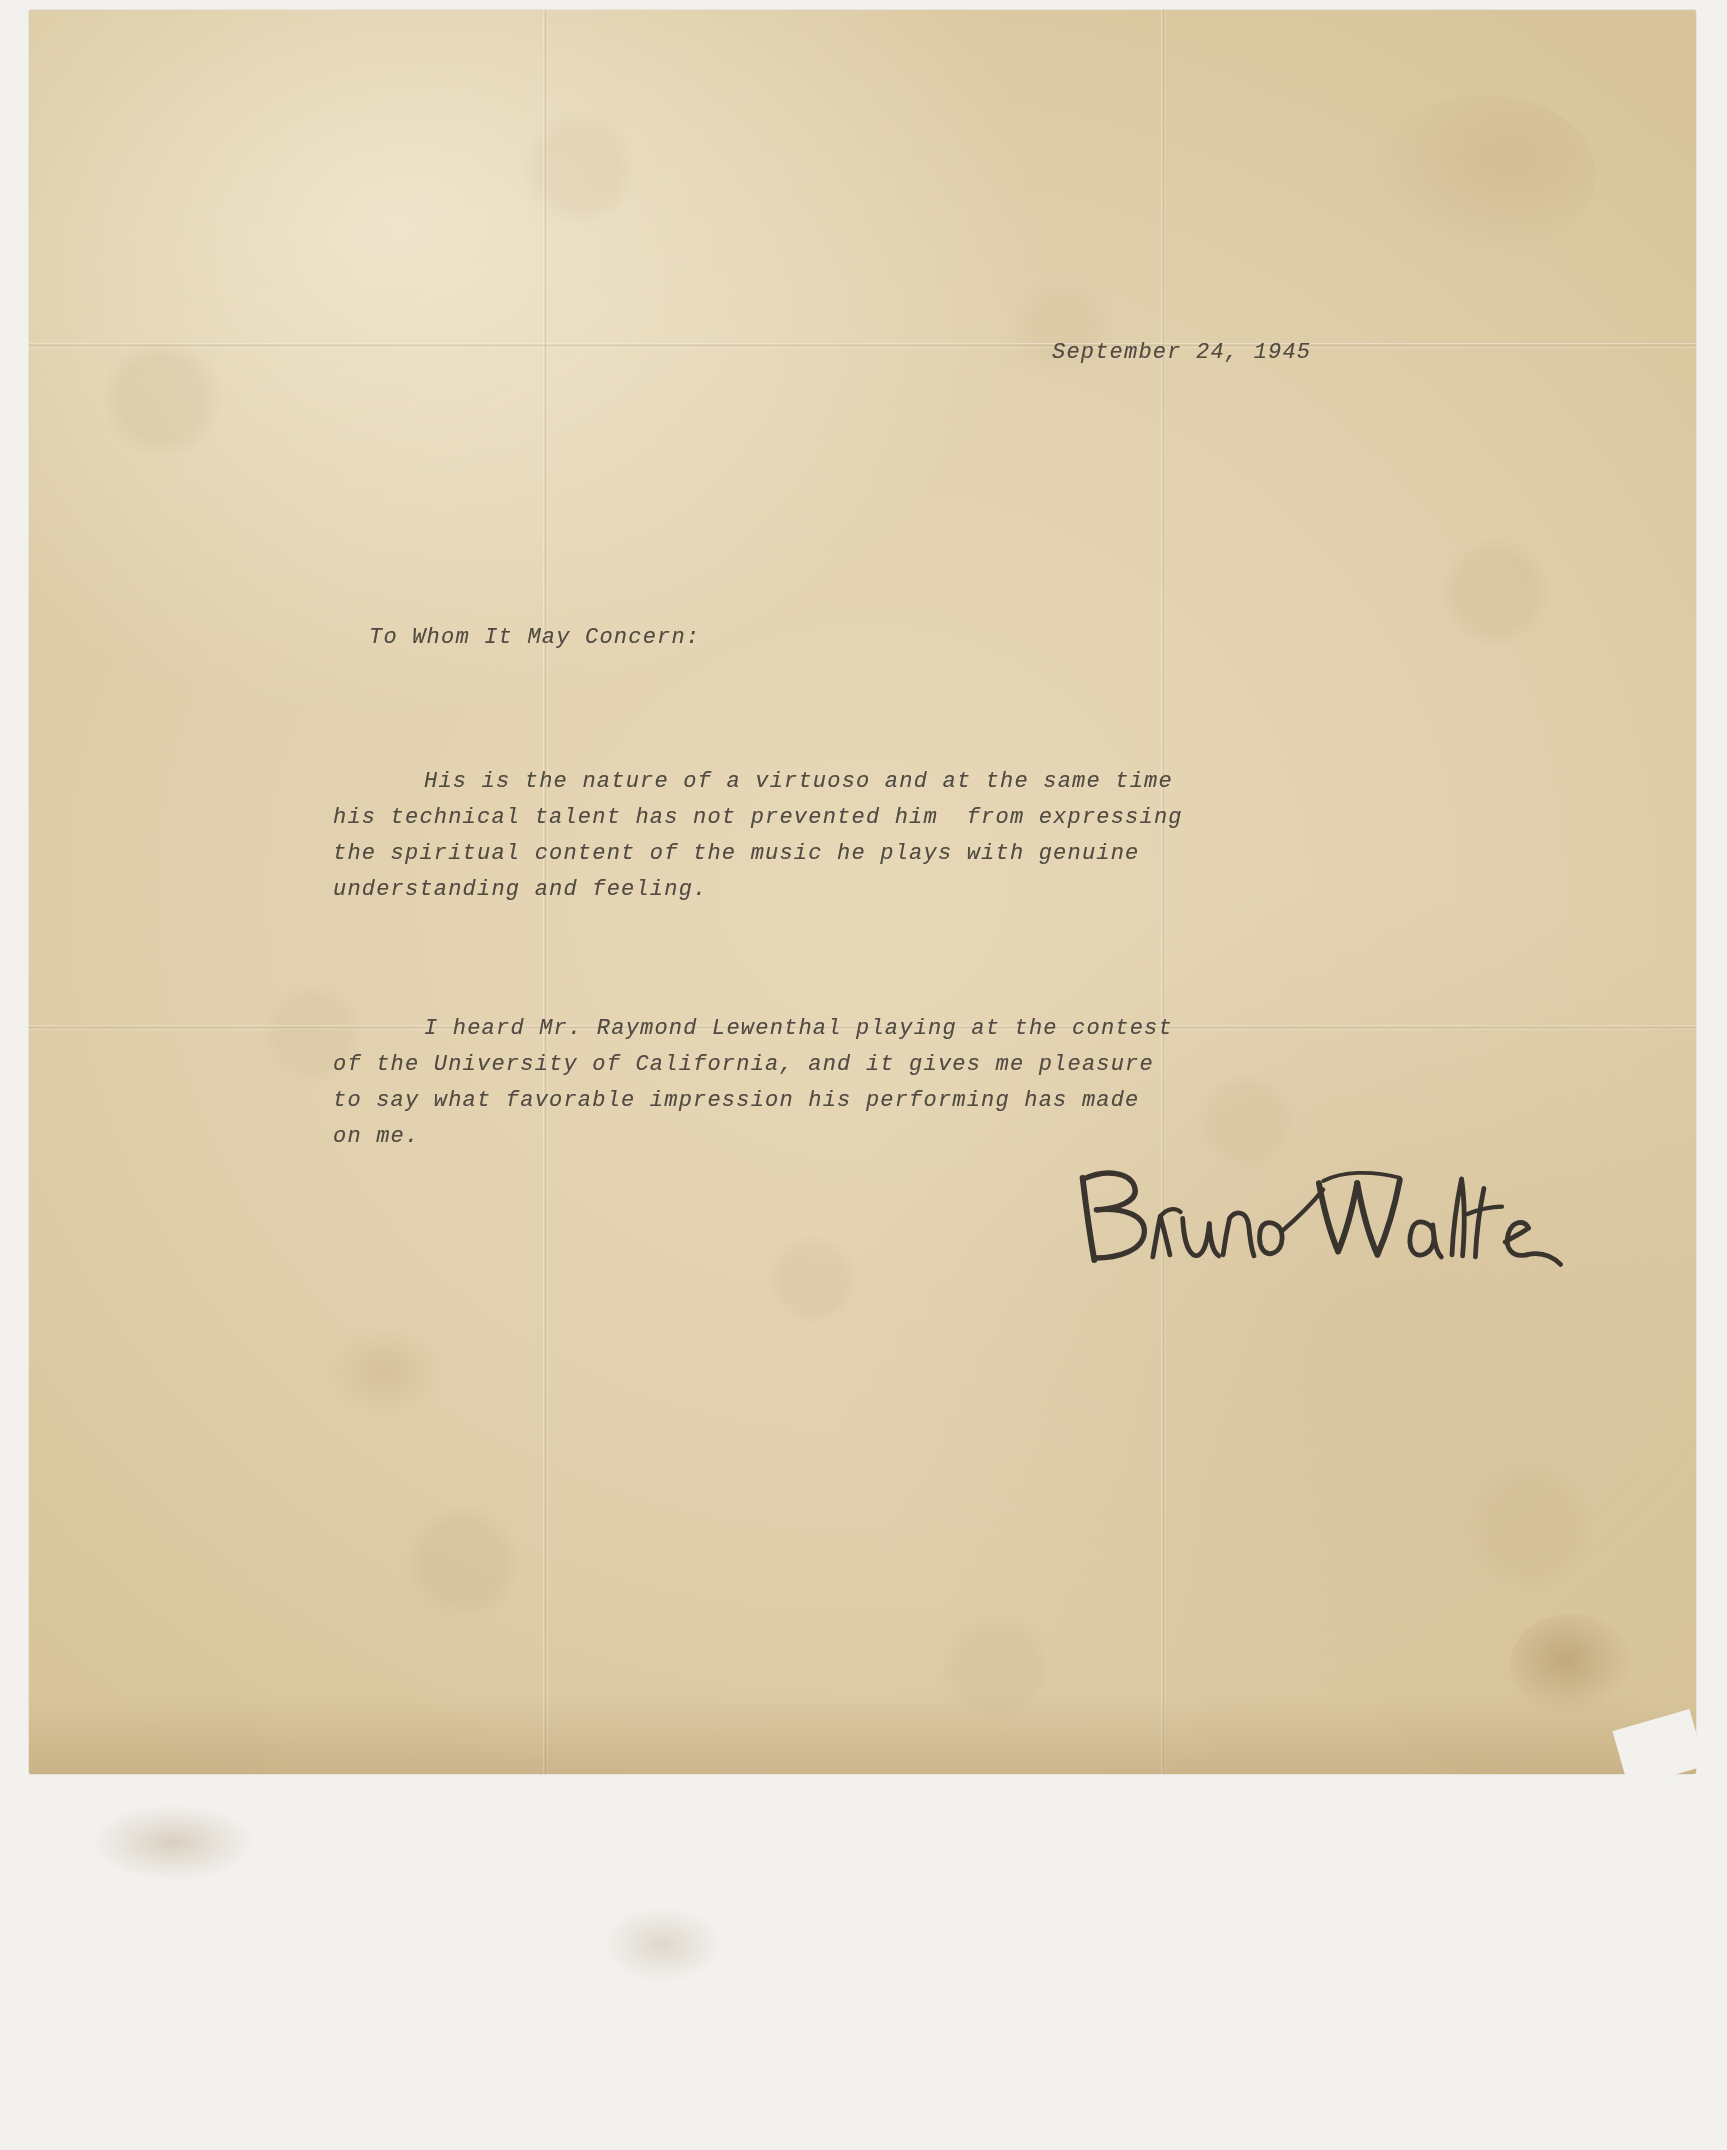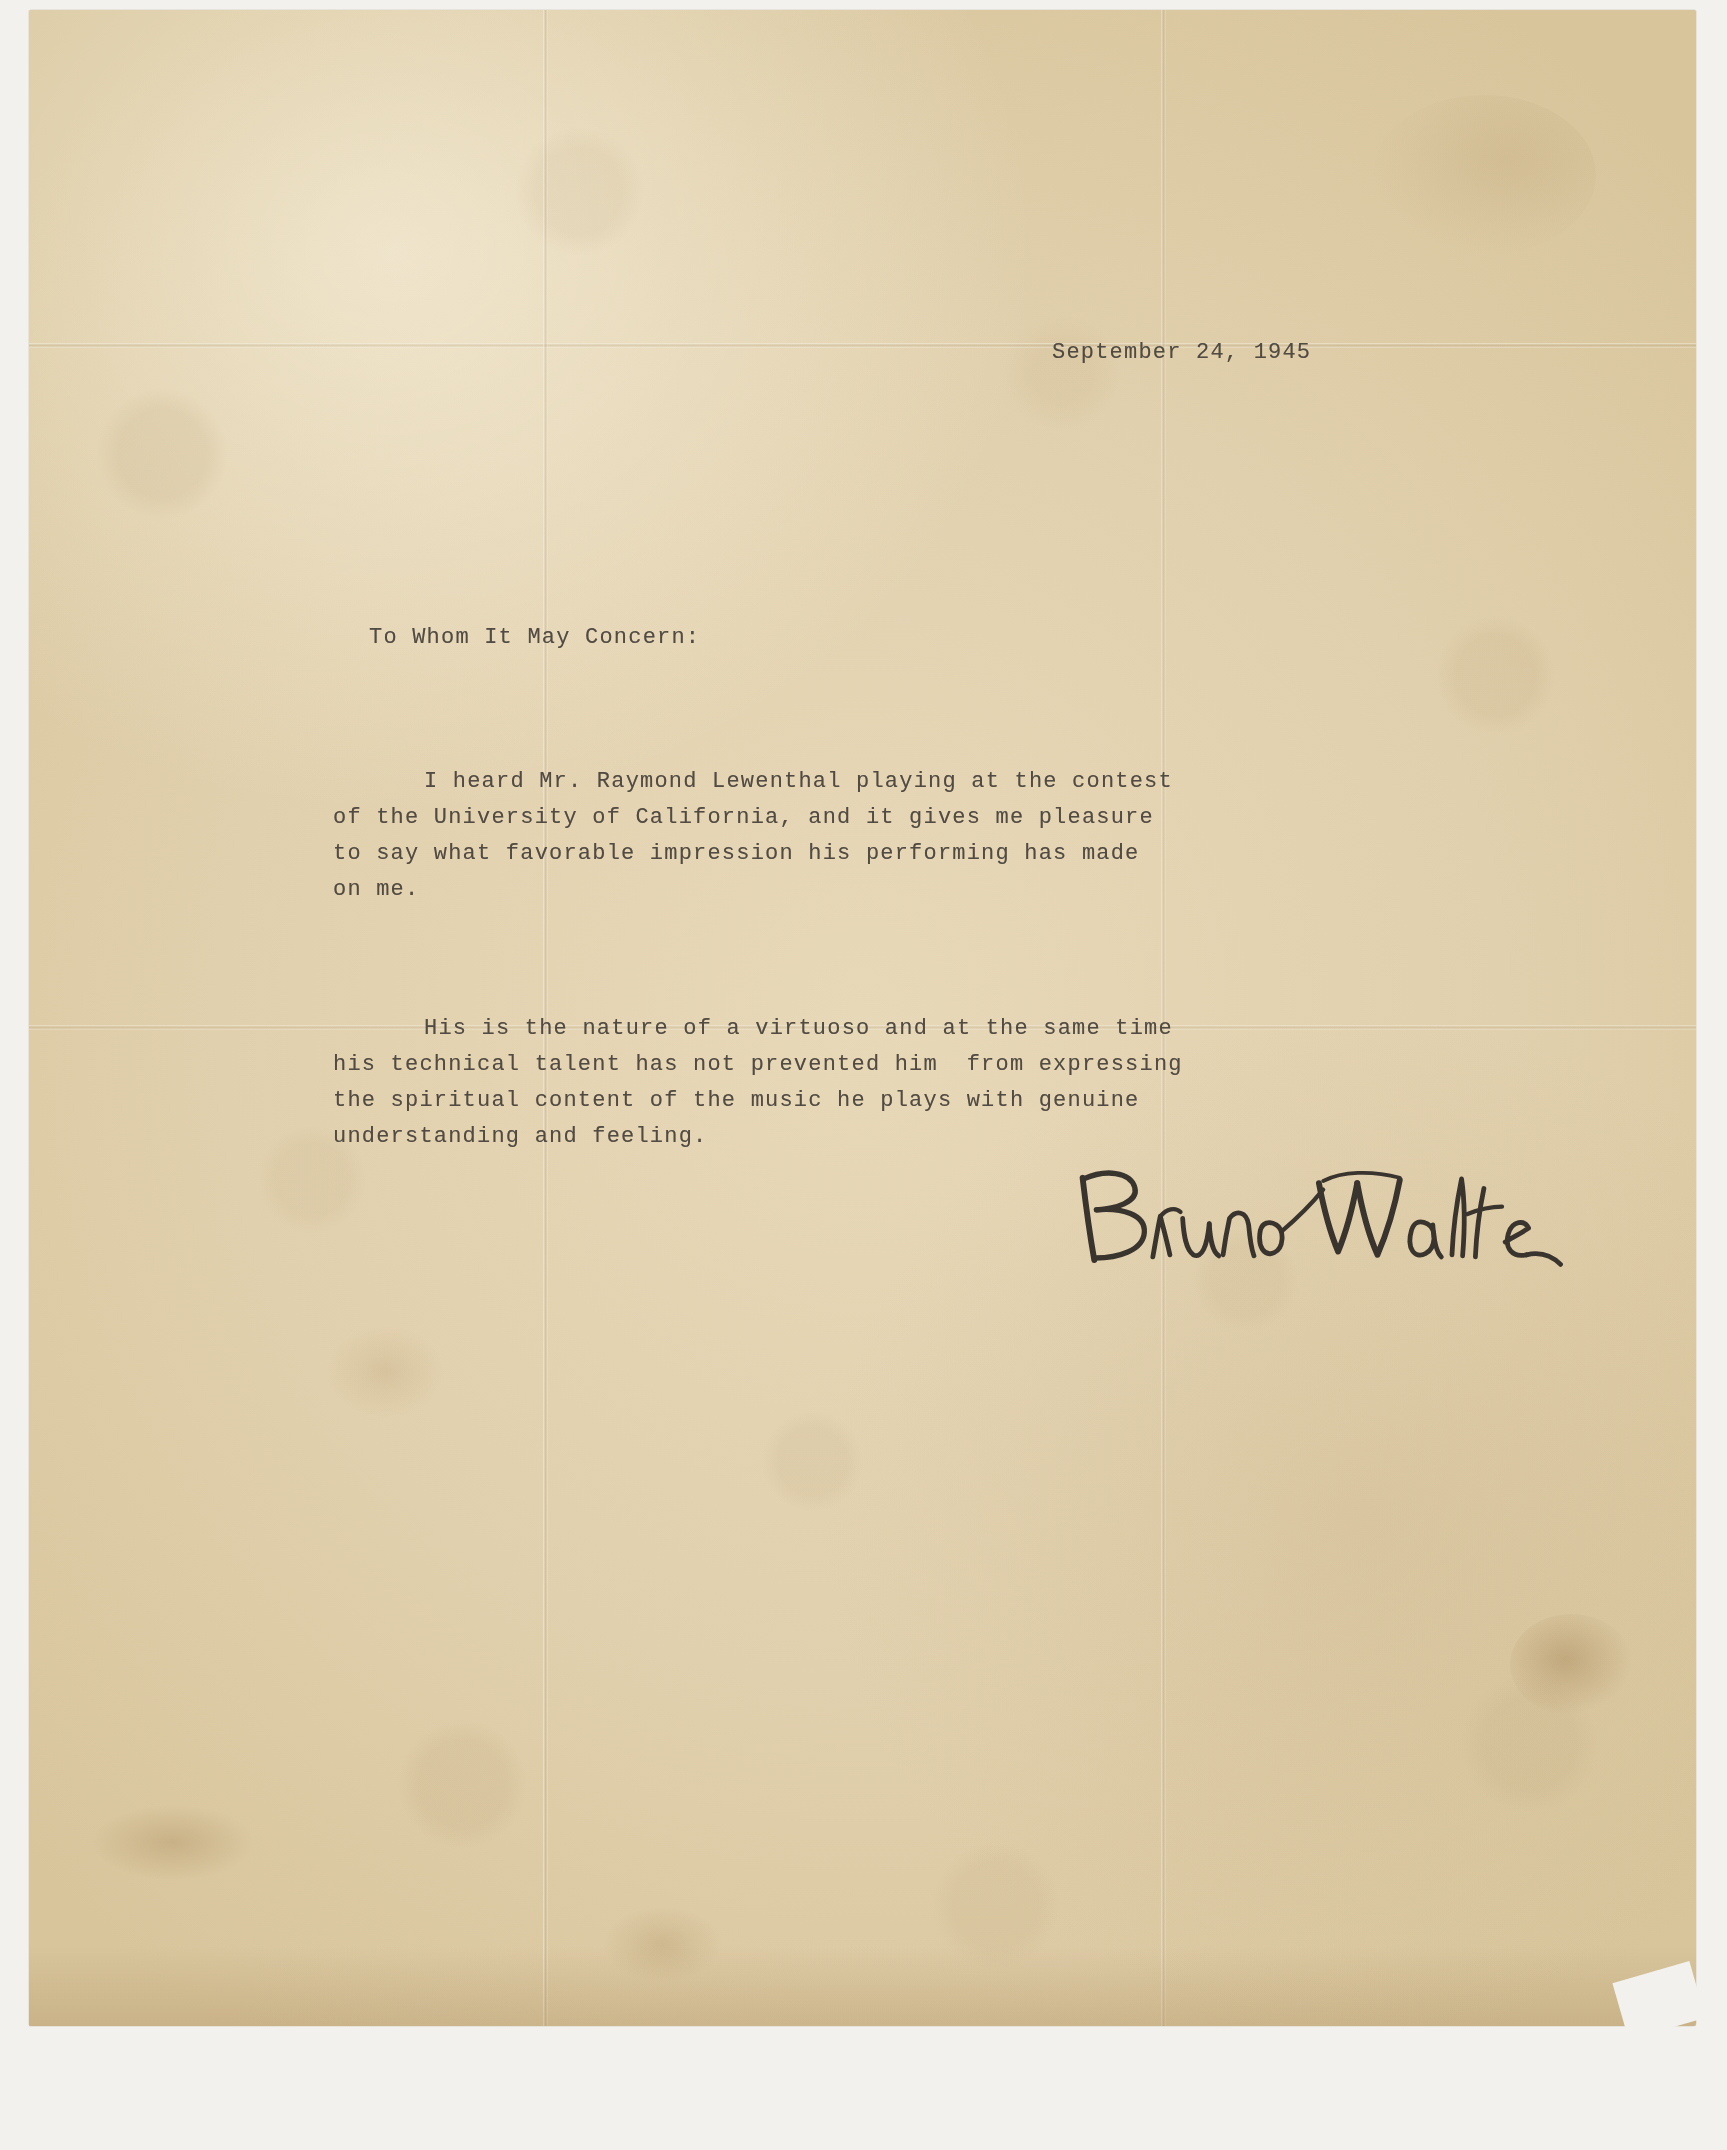--- a/index.html
+++ b/index.html
@@ -14,27 +14,28 @@
     overflow: hidden;
     font-family: "Liberation Mono", monospace;
   }
 
   
   .paper {
     position: absolute;
     left: 29px;
     top: 9.6px;
     width: 1667px;
-    height: 2016px;
+    height: 1764px;
     background:
       radial-gradient(ellipse 55% 40% at 22% 12%, rgba(255,250,235,0.55), rgba(255,250,235,0) 70%),
       radial-gradient(ellipse 45% 35% at 80% 75%, rgba(190,165,120,0.22), rgba(190,165,120,0) 72%),
       radial-gradient(ellipse 70% 60% at 50% 50%, #e7d8b8 0%, #e1d0ad 55%, #d8c59c 100%);
     box-shadow: 0 0 0 0.5px rgba(150,130,95,0.25);
     border-radius: 1.6px 1.6px 3.2px 2.1px;
+    font-style: italic;
   }
 
   
   .grain {
     position: absolute; inset: 0;
     background-image:
       radial-gradient(circle at 8% 22%, rgba(160,132,88,0.10) 0 2%, transparent 3%),
       radial-gradient(circle at 33% 9%, rgba(160,132,88,0.08) 0 2%, transparent 3%),
       radial-gradient(circle at 62% 18%, rgba(160,132,88,0.07) 0 1.5%, transparent 3%),
       radial-gradient(circle at 88% 33%, rgba(160,132,88,0.09) 0 2%, transparent 3%),
@@ -131,28 +132,28 @@
   <div class="stain s4"></div>
   <div class="stain s1"></div>
   <div class="stain s2"></div>
   <div class="stain s3"></div>
 
   <div class="typed date">September 24, 1945</div>
 
   <div class="typed salutation">To Whom It May Concern:</div>
 
   <div class="typed body-block">
+    <p class="para"><span class="ind"></span><span>His is the nature of a virtuoso and at the same time
+his technical talent has not prevented him  from expressing
+the spiritual content of the music he plays with genuine
+understanding and feeling.</span></p>
     <p class="para"><span class="ind"></span><span>I heard Mr. Raymond Lewenthal playing at the contest
 of the University of California, and it gives me pleasure
 to say what favorable impression his performing has made
 on me.</span></p>
-    <p class="para"><span class="ind"></span><span>His is the nature of a virtuoso and at the same time
-his technical talent has not prevented him  from expressing
-the spiritual content of the music he plays with genuine
-understanding and feeling.</span></p>
   </div>
 
   <div class="signature">
     <svg viewBox="0 0 930 260" preserveAspectRatio="none" aria-hidden="true">
       <g fill="none" stroke="#3a342f" stroke-linecap="round" stroke-linejoin="round">
 
         <path d="M18 52 C 26 120, 34 172, 40 206" stroke-width="11"></path>
         <path d="M20 54 C 60 36, 108 40, 116 70 C 124 98, 78 110, 44 112" stroke-width="10"></path>
         <path d="M44 112 C 92 108, 136 120, 134 154 C 132 188, 84 202, 42 202" stroke-width="10"></path>
 

